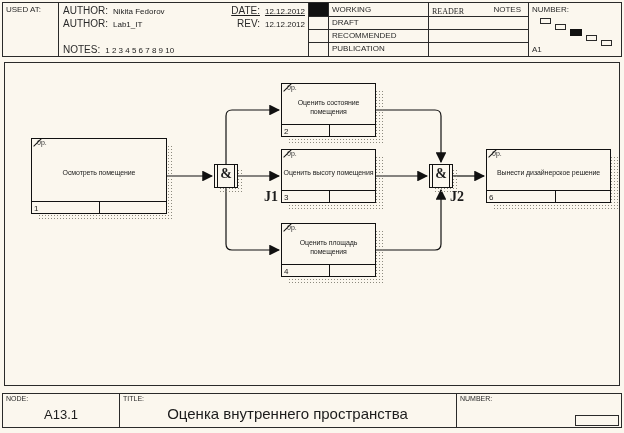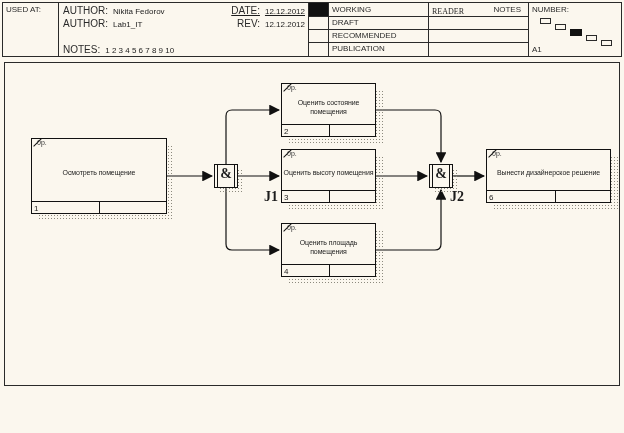--- a/index.html
+++ b/index.html
@@ -189,14 +189,27 @@
     <span class="junction-label" style="left:230px;top:126px;margin-left:29px;">J1</span>
 
     <div class="shadow" style="left:429px;top:106px;width:24px;height:24px;"></div>
     <div class="junction" style="left:424px;top:101px;">
       <span class="junction-sym">&amp;</span>
     </div>
     <span class="junction-label" style="left:445px;top:126px;">J2</span>
 
   </div>
 
+  <div class="kit-footer">
+    <div class="vline" style="left:116px;"></div>
+    <div class="vline" style="left:453px;"></div>
+
+    <span class="hdr-abs lbl" style="left:3px;top:1px;font-size:7px;">NODE:</span>
+    <span class="node-value">A13.1</span>
+
+    <span class="hdr-abs lbl" style="left:457px;top:1px;font-size:7px;">NUMBER:</span>
+    <span class="hdr-abs lbl" style="left:120px;top:1px;font-size:7px;">TITLE:</span>
+    <span class="title-value">Оценка внутреннего пространства</span>
+
+    <div class="number-rect"></div>
+  </div>
 
 </div>
 
 </body></html>

